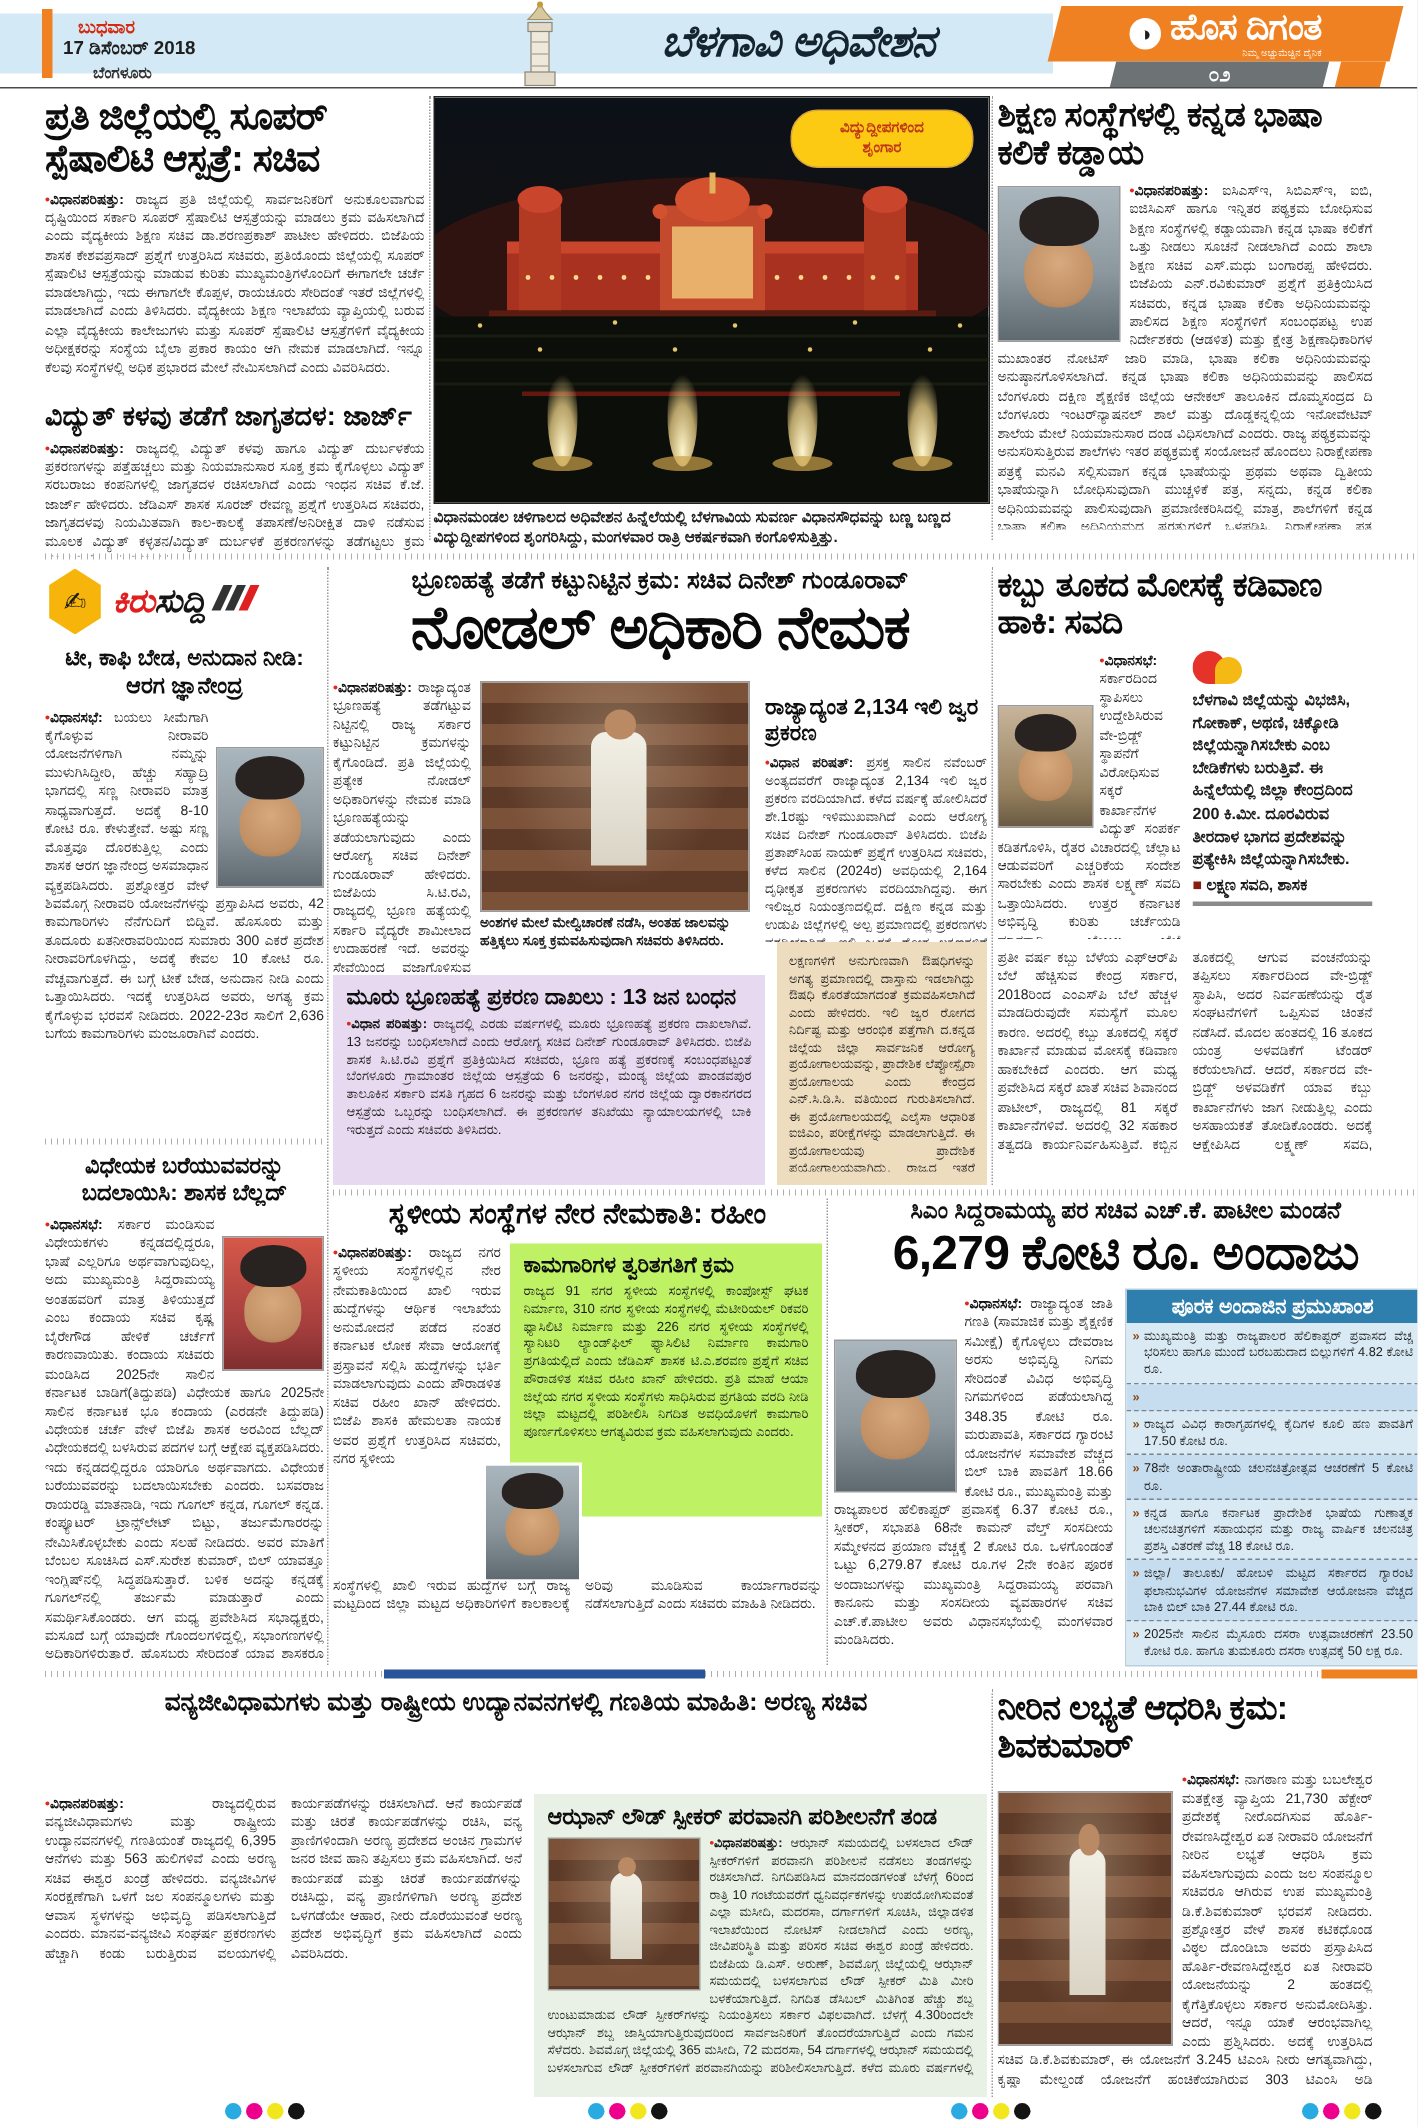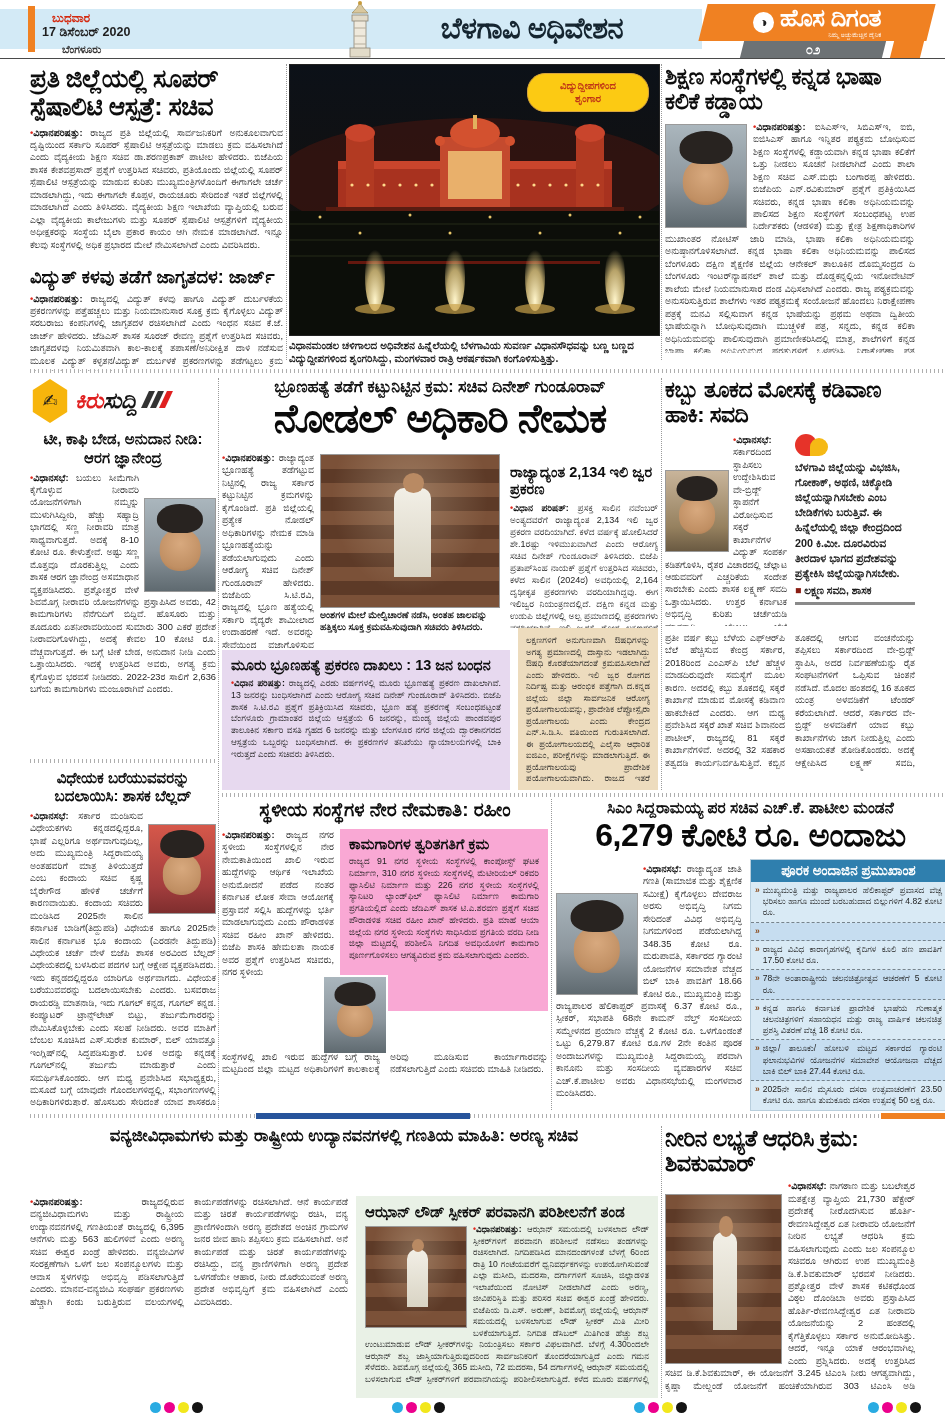--- a/index.html
+++ b/index.html
@@ -14,21 +14,21 @@
   .ticks{position:absolute;height:4px;background:repeating-linear-gradient(90deg,#aeaeae 0 1px,transparent 1px 4px);}
   .ticks-inline{height:4px;margin:7px 0 5px;background:repeating-linear-gradient(90deg,#aeaeae 0 1px,transparent 1px 4px);}
   .vrule{position:absolute;width:0;border-left:1px dotted #9a9a9a;}
   
   .hdr-strip{position:absolute;left:0;top:9px;width:702px;height:40px;background:#d3eaf6;}
   .hdr-orange{position:absolute;left:28px;top:6px;width:7px;height:46px;background:#f08122;}
   .hdr-day{position:absolute;left:52px;top:11px;font-size:12px;font-weight:900;color:#d42a10;}
   .hdr-date{position:absolute;left:42px;top:25px;font-size:12.5px;font-weight:900;color:#1f1f1f;}
   .hdr-city{position:absolute;left:62px;top:43px;font-size:10.5px;font-weight:700;color:#333;}
   .hdr-tower{position:absolute;left:341px;top:0;}
-  .hdr-title{position:absolute;left:382px;top:12px;width:300px;text-align:center;font-size:29px;font-weight:900;color:#152530;letter-spacing:-0.5px;}
+  .hdr-title{position:absolute;left:382px;top:12px;width:300px;text-align:center;font-size:29px;font-weight:900;color:#152530;letter-spacing:-0.5px;font-style:italic;}
   .logo-orange{position:absolute;left:703px;top:4px;width:228px;height:37px;background:#f08122;transform:skewX(-14deg);}
   .logo-gray{position:absolute;left:742px;top:41px;width:142px;height:17px;background:#6d7275;transform:skewX(-14deg);}
   .logo-accent{position:absolute;left:892px;top:41px;width:30px;height:17px;background:#f08122;transform:skewX(-14deg);}
   .unskew{transform:skewX(14deg);height:100%;display:flex;align-items:center;justify-content:center;gap:6px;}
   .paper-name{font-size:24px;font-weight:900;color:#fff;letter-spacing:-0.5px;line-height:1;}
   .tagline{font-size:6.5px;color:#fff;text-align:right;margin-top:1px;}
   .logo-circle{width:21px;height:21px;border-radius:50%;background:#fff;color:#1d1d1d;font-size:14px;line-height:21px;text-align:center;flex:0 0 auto;}
   .pageno{font-size:13px;font-weight:900;color:#fff;line-height:1;}
   .hdr-line{position:absolute;left:0;top:58px;width:945px;height:1px;background:#4a4a4a;}
   
@@ -86,21 +86,21 @@
   .qb2{position:absolute;left:15px;top:4px;width:18px;height:18px;background:#f5b915;border-radius:50% 50% 50% 0;}
   .qtext{font-size:10.8px;font-weight:800;line-height:1.4;color:#1d1d1d;}
   .qattr{font-size:10.5px;font-weight:900;margin-top:3px;}
   .sq{color:#8a1d12;}
   .qrule{height:3px;background:#8a8a8a;margin-top:5px;}
   .sav-bottom{margin-top:6px;height:146px;column-count:2;column-gap:10px;}
   
   #col-rahim{position:absolute;left:222px;top:799px;width:326px;height:311px;}
   .rah-head{text-align:center;font-size:19px;font-weight:900;color:#0c0c0c;}
   .rah-left{position:absolute;left:0;top:30px;width:112px;height:215px;}
-  .workbox{position:absolute;left:118px;top:30px;width:208px;height:182px;background:#f9a8d4;padding:7px 9px;box-sizing:border-box;}
+  .workbox{position:absolute;left:118px;top:30px;width:208px;height:182px;background:#bef264;padding:7px 9px;box-sizing:border-box;}
   .wb-title{font-size:14.5px;font-weight:900;margin-bottom:3px;color:#0d0d0d;}
   .rah-photo{position:absolute;left:100px;top:176px;width:62px;height:76px;border:2px solid #fff;}
   .rah-bottom{position:absolute;left:0;top:252px;width:326px;height:58px;column-count:2;column-gap:10px;}
   #col-budget{position:absolute;left:556px;top:799px;width:389px;height:311px;}
   .bud-kick{text-align:center;font-size:15.5px;font-weight:900;color:#101010;}
   .bud-head{text-align:center;font-size:32px;font-weight:900;letter-spacing:-0.5px;line-height:1.05;margin-top:2px;color:#090909;}
   .bud-left{position:absolute;left:0;top:64px;width:186px;height:246px;}
   .bluebox{position:absolute;left:194px;top:60px;width:195px;height:250px;overflow:hidden;border:1px solid #b9cfdd;}
   .bb-title{height:22px;background:#2f7fae;color:#fff;font-size:13.5px;font-weight:900;text-align:center;line-height:22px;}
   .bluebox ul{list-style:none;margin:0;padding:0;}
@@ -125,21 +125,21 @@
   .d-c{background:#29abe2;} .d-m{background:#ec008c;} .d-y{background:#f2e71c;} .d-k{background:#141414;}
 </style>
 </head>
 <body>
 
 <div id="page">
 
   <div class="hdr-strip"></div>
   <div class="hdr-orange"></div>
   <div class="hdr-day">ಬುಧವಾರ</div>
-  <div class="hdr-date">17 ಡಿಸೆಂಬರ್ 2020</div>
+  <div class="hdr-date">17 ಡಿಸೆಂಬರ್ 2018</div>
   <div class="hdr-city">ಬೆಂಗಳೂರು</div>
   <div class="hdr-tower">
     <svg width="38" height="58" viewBox="0 0 38 58">
       <rect x="13" y="20" width="12" height="34" fill="#efe9dc" stroke="#8d8577" stroke-width="0.8"></rect>
       <rect x="9" y="48" width="20" height="9" fill="#e2dbc9" stroke="#8d8577" stroke-width="0.8"></rect>
       <rect x="11" y="15" width="16" height="6" fill="#e2dbc9" stroke="#8d8577" stroke-width="0.8"></rect>
       <path d="M19 2 C21 7 24 10 27 13 L11 13 C14 10 17 7 19 2 Z" fill="#d9c89e" stroke="#a39064" stroke-width="0.8"></path>
       <circle cx="19" cy="3" r="2" fill="#c79b3b"></circle>
       <line x1="13" y1="28" x2="25" y2="28" stroke="#b5ad9c"></line>
       <line x1="13" y1="36" x2="25" y2="36" stroke="#b5ad9c"></line>

